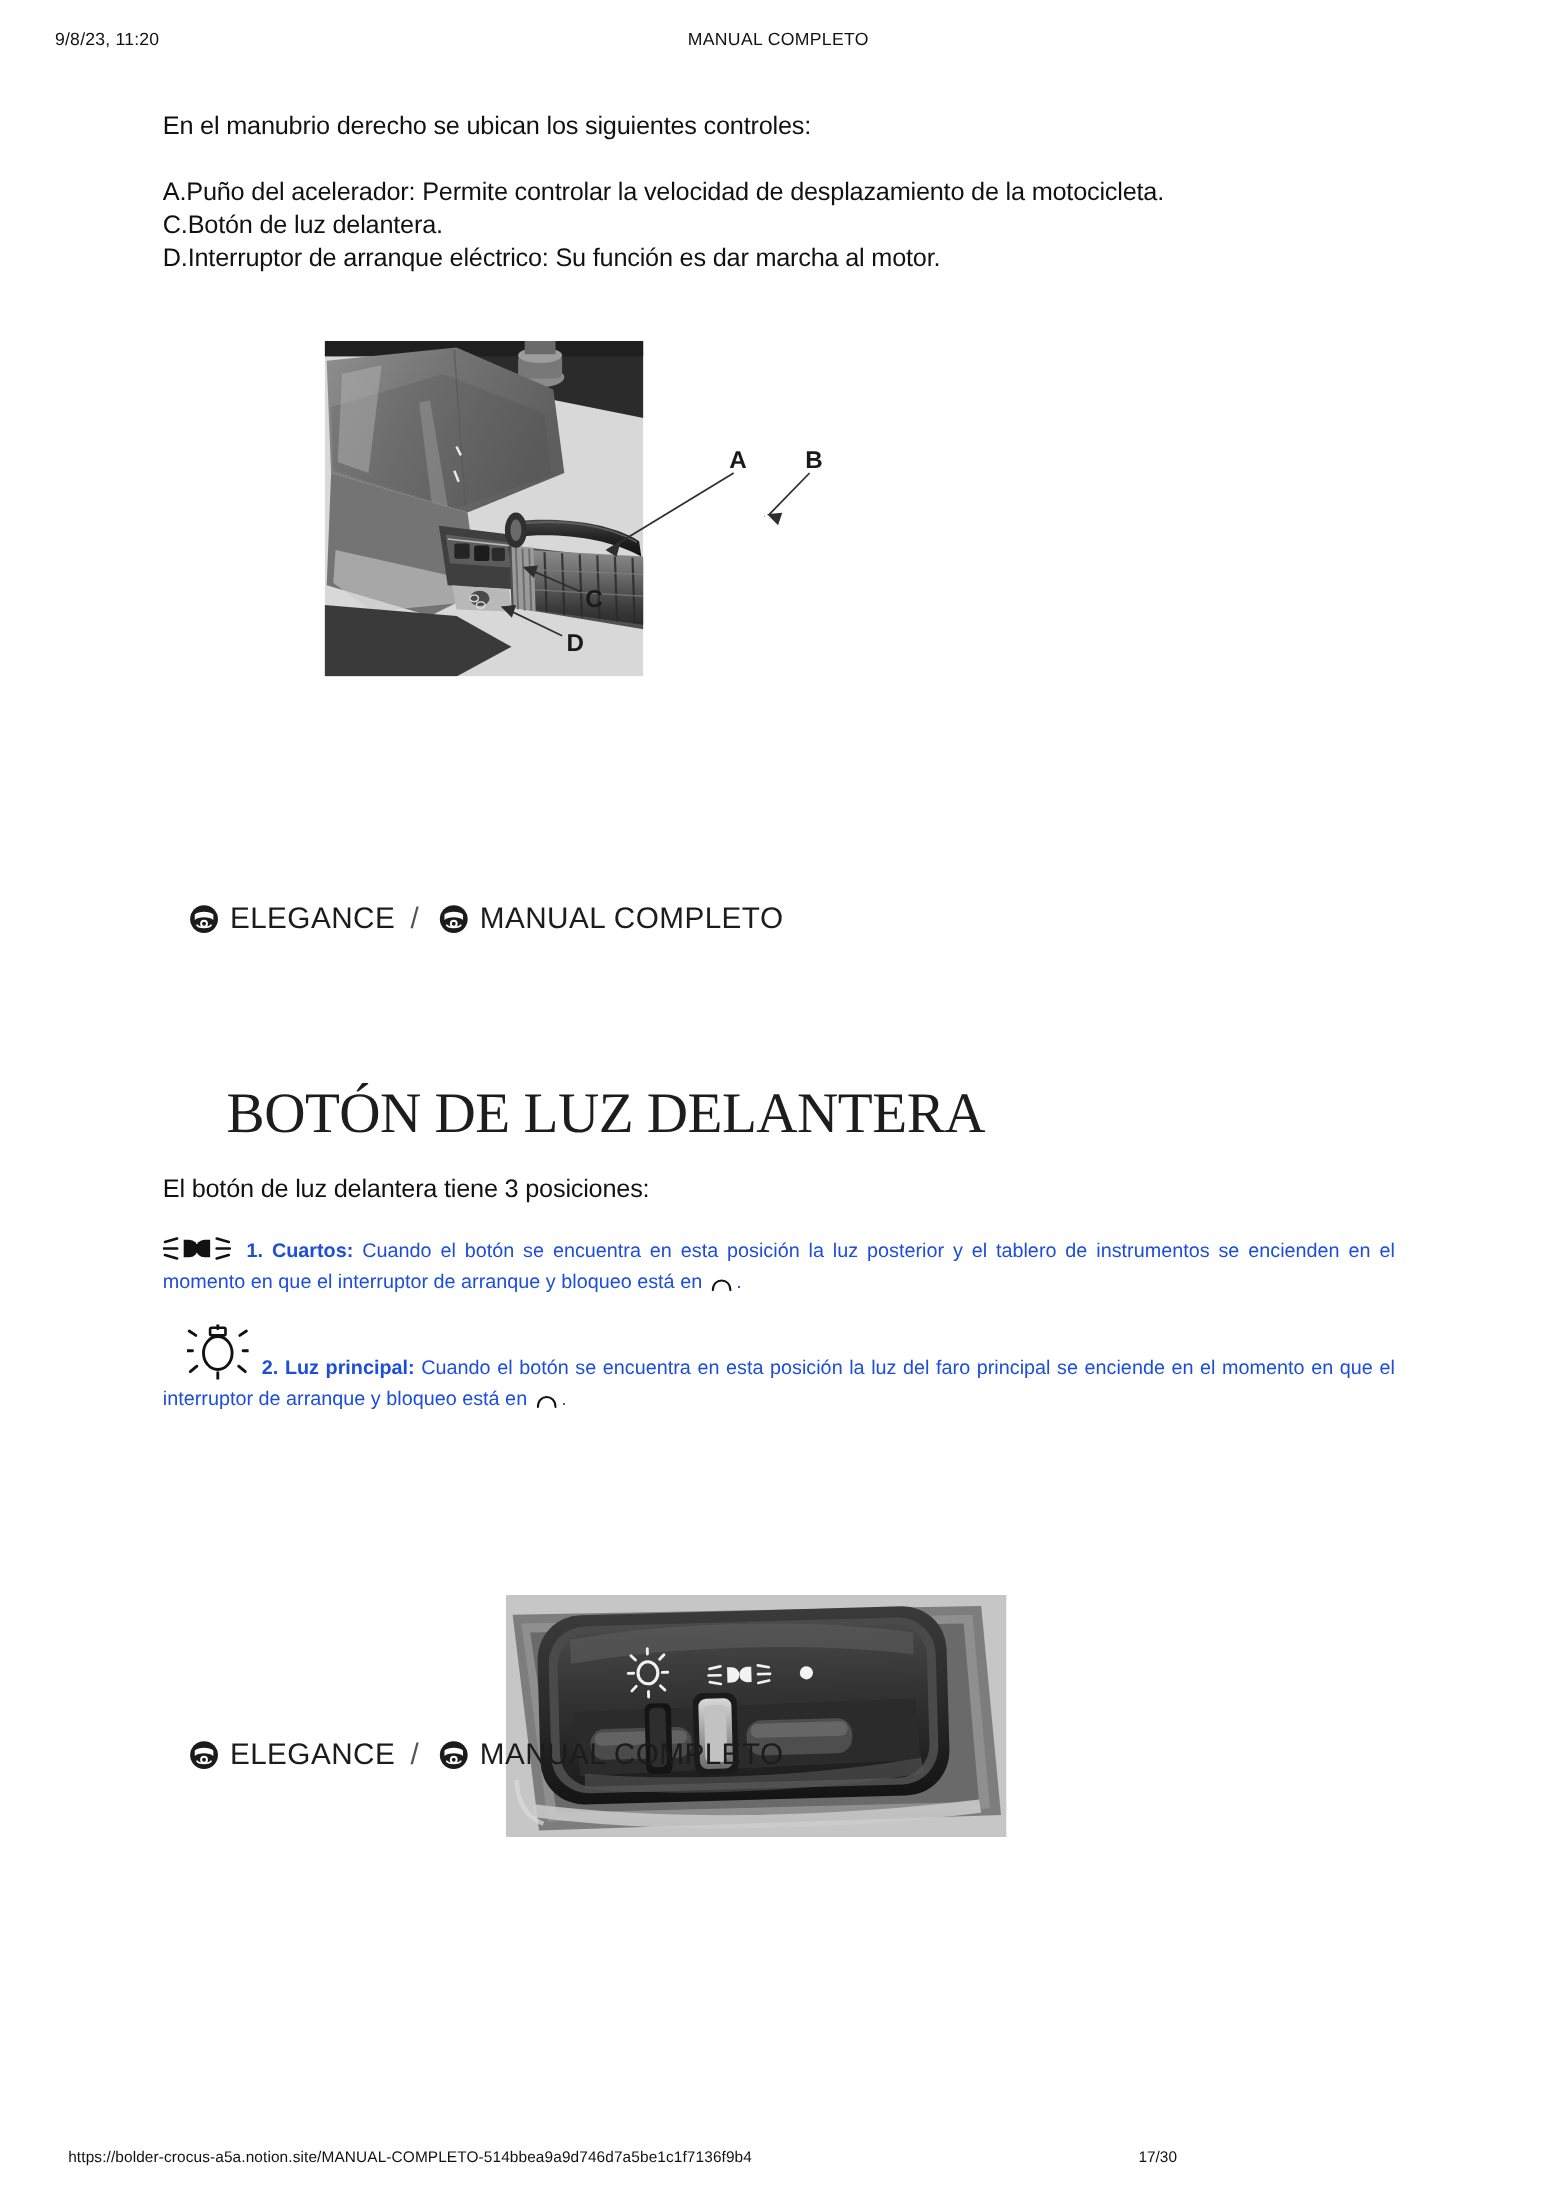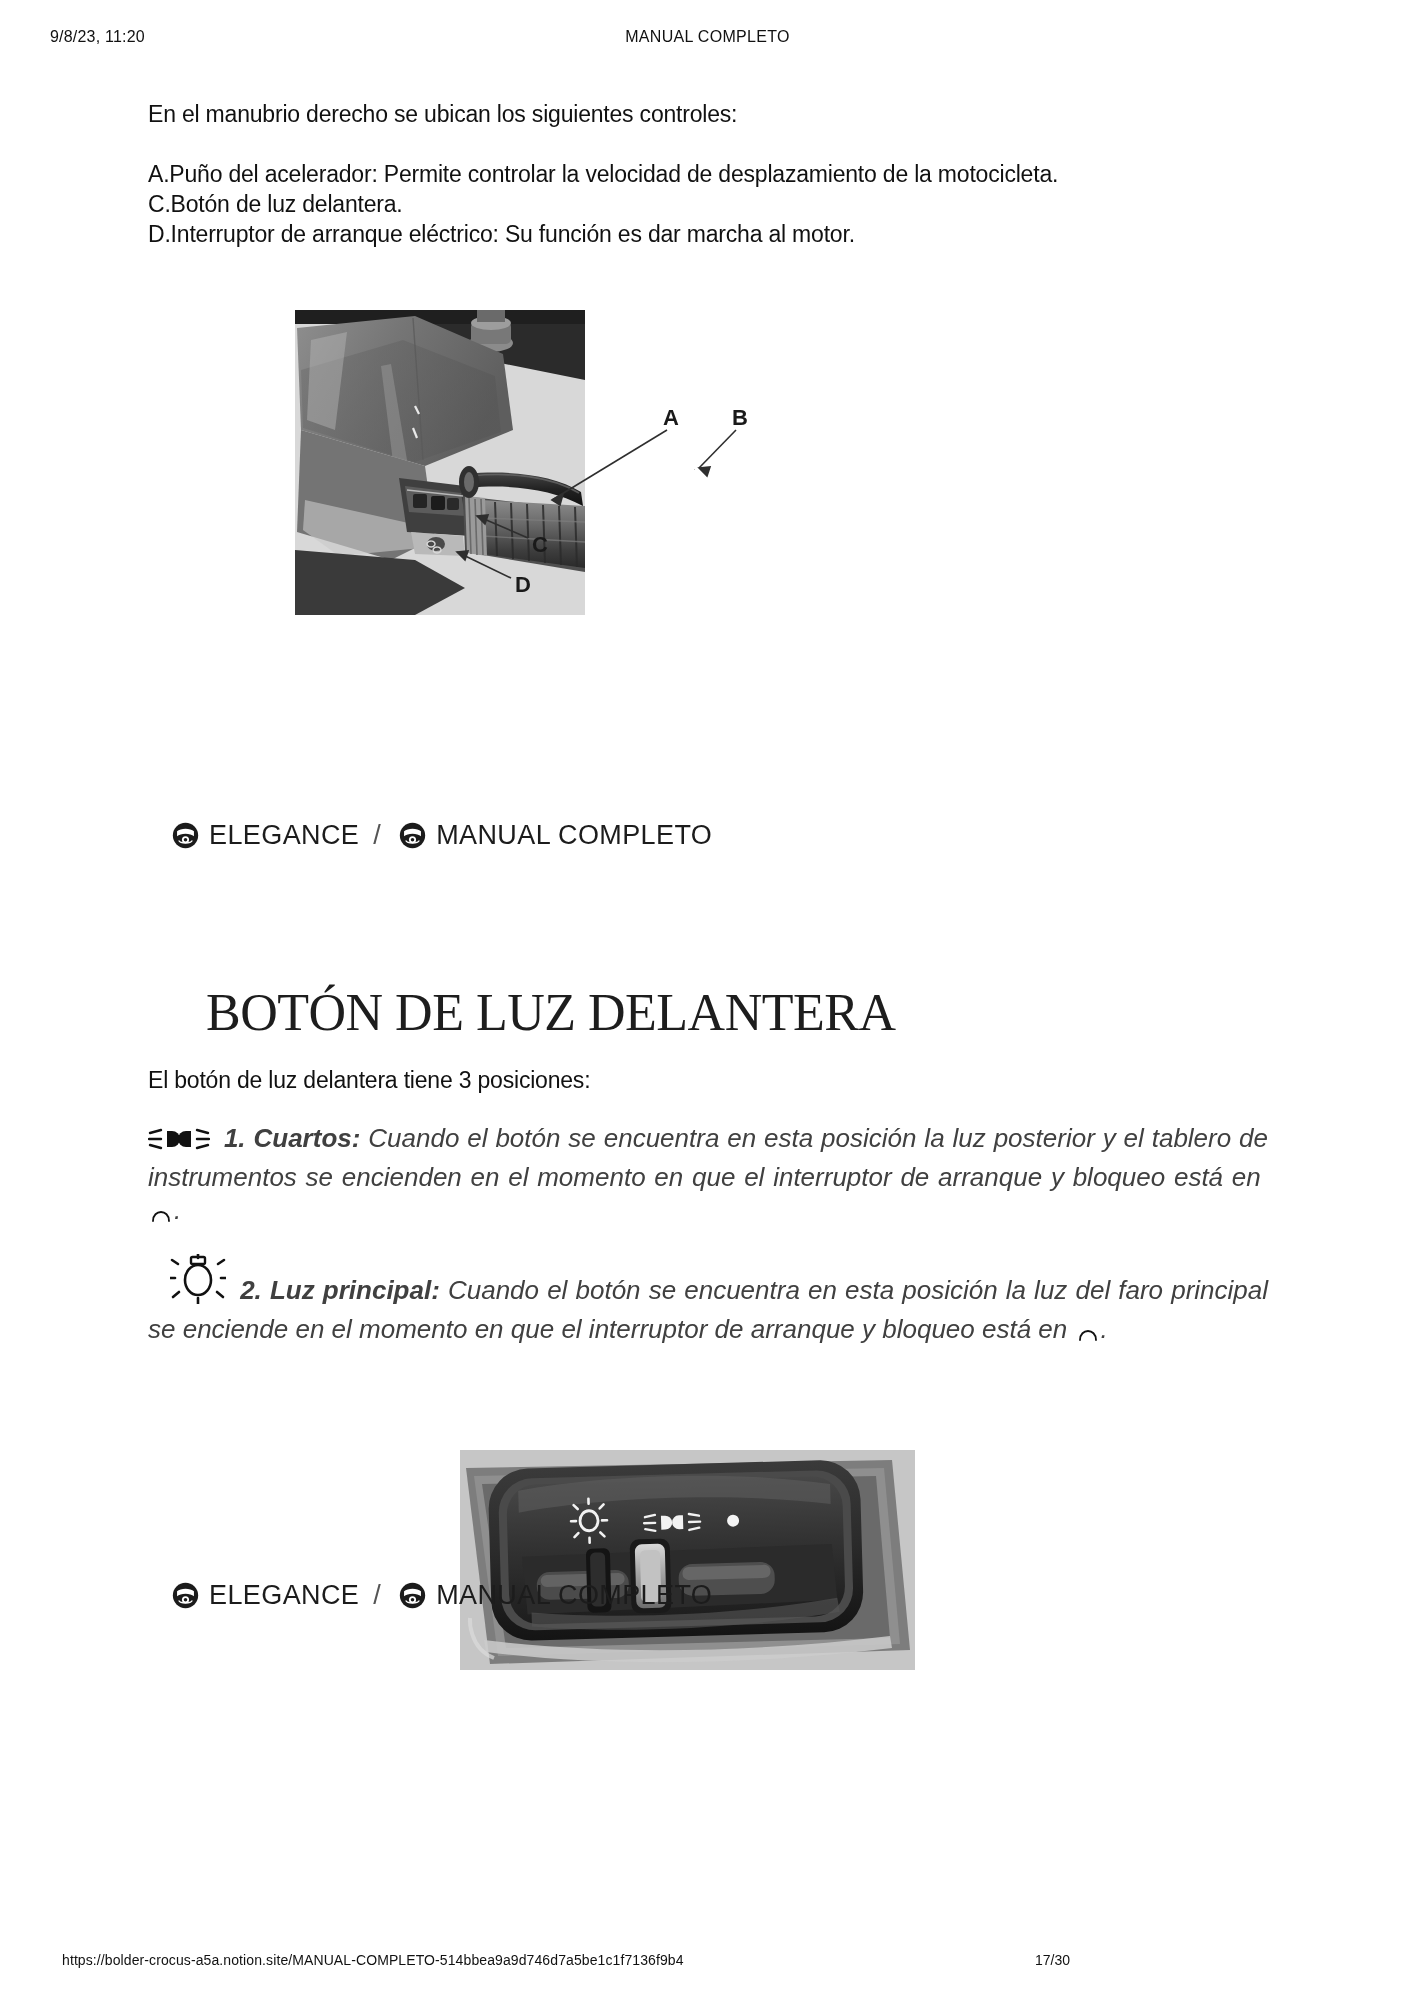--- a/index.html
+++ b/index.html
@@ -145,26 +145,25 @@
     margin-top: 44px;
   }
   .sec2 .para { font-size: 23px; line-height: 1.30; }
 
   .pos-item {
     position: relative;
     margin-top: 26px;
   }
   .pos-item p {
     margin: 0;
-    font-size: 26px;
+    font-size: 18px;
     line-height: 1.30;
-    color: #404040;
+    color: #1d4ed8;
     text-align: justify;
     text-justify: inter-word;
-    font-style: italic;
   }
   .pos-icon {
     display: inline-block;
     vertical-align: -5px;
     margin-right: 6px;
   }
   .bold { font-weight: 700; }
   .num-bold { font-weight: 700; }
 
   .ign-glyph {

